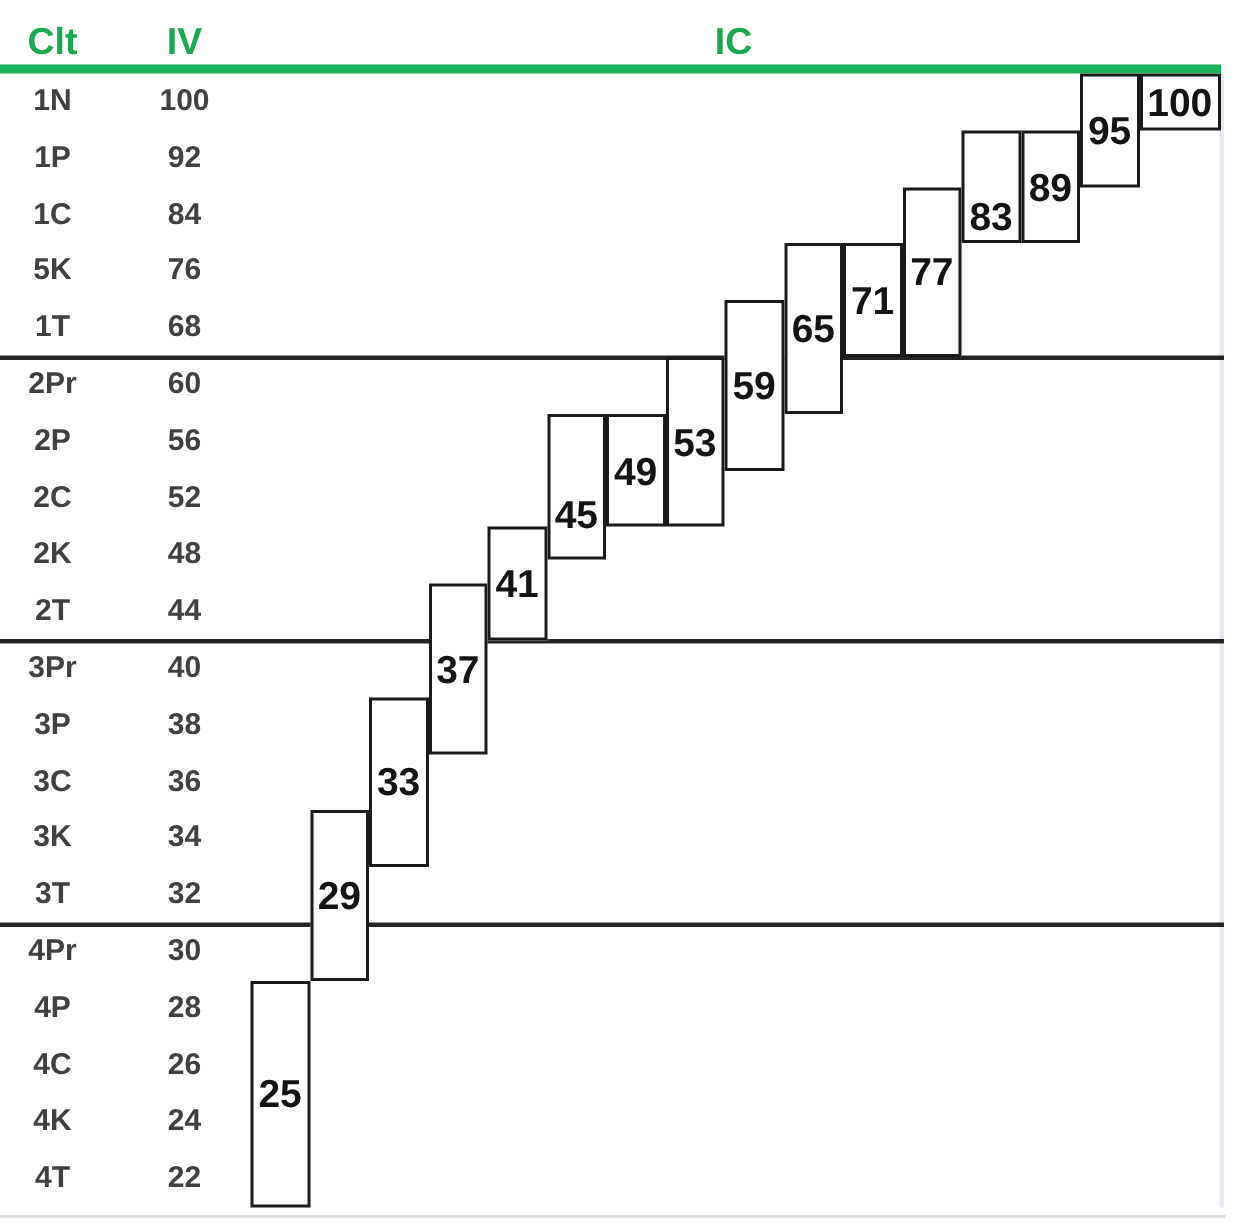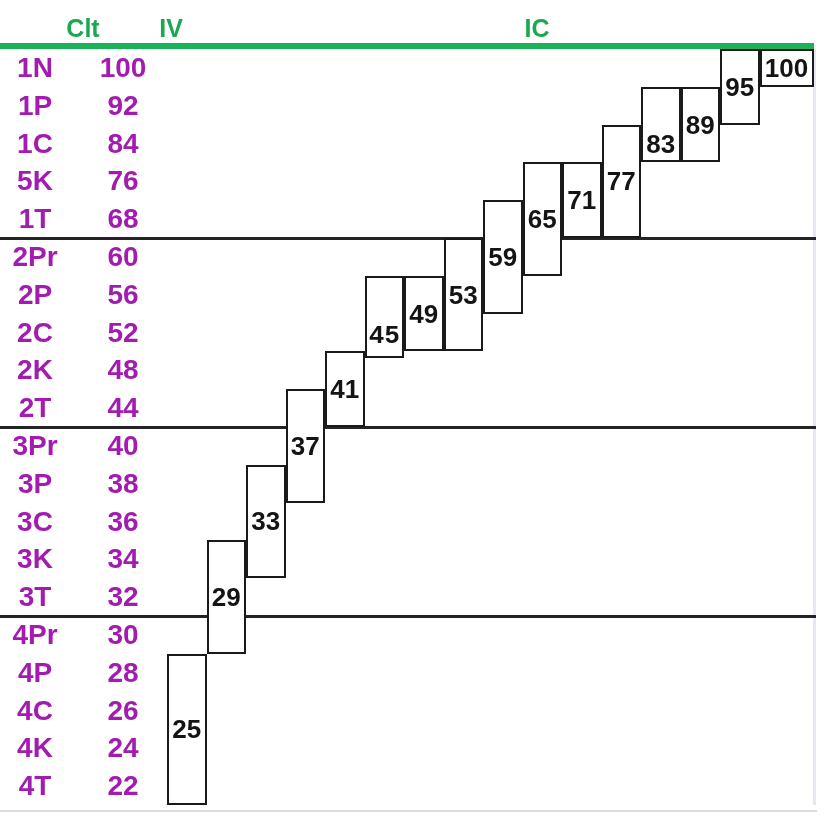--- a/index.html
+++ b/index.html
@@ -2,35 +2,35 @@
 <html><head>
 <meta charset="utf-8">
 <style>
   html,body{margin:0;padding:0;background:#ffffff;}
   .stage{
     position:relative;width:828px;height:815px;background:#ffffff;overflow:hidden;
     font-family:"Liberation Sans",sans-serif;color:#111111;
   }
   .hdr{
     position:absolute;top:13px;width:70px;text-align:center;
-    font-size:25px;font-weight:bold;line-height:30px;color:#1CA851;z-index:2;margin-left:48px;
+    font-size:25px;font-weight:bold;line-height:30px;color:#1CA851;z-index:2;
   }
   .hdr-clt{left:0px;}
   .hdr-iv{left:88px;text-align:center;}
   .hdr-ic{left:454px;}
   .green-rule{
     position:absolute;left:0px;top:43px;width:814px;height:6px;
     background:#1CB257;z-index:2;
   }
   .row{
     position:absolute;left:0px;width:170px;height:37.8px;z-index:1;
   }
   .cell{
     position:absolute;top:0;width:70px;height:37.8px;line-height:37.8px;
-    text-align:center;font-size:28px;font-weight:bold;color:#a21caf;
+    text-align:center;font-size:20px;font-weight:bold;color:#404040;
   }
   .cell-clt{left:0px;}
   .cell-iv{left:88px;}
   .gdiv{
     position:absolute;left:0px;width:816px;height:3px;background:#242424;z-index:1;
   }
   .icbox{
     position:absolute;box-sizing:border-box;background:#ffffff;
     border:2.5px solid #1a1a1a;z-index:3;
     display:flex;align-items:center;justify-content:center;
@@ -154,21 +154,21 @@
       </div>
       <div class="icbox" style="left: 246px; width: 39.5px; top: 464.8px; height: 113.4px;">
         <span>33</span>
       </div>
       <div class="icbox" style="left: 285.5px; width: 39.5px; top: 389.2px; height: 113.4px; text-align: right;">
         <span>37</span>
       </div>
       <div class="icbox" style="left: 325px; width: 39.5px; top: 351.4px; height: 75.6px;">
         <span>41</span>
       </div>
-      <div class="icbox" style="left: 364.5px; width: 39.5px; top: 275.8px; height: 82px; font-family: Liberation Mono, monospace;">
+      <div class="icbox" style="left: 364.5px; width: 39.5px; top: 275.8px; height: 97px;">
         <span style="transform: translateY(19px);">45</span>
       </div>
       <div class="icbox" style="left: 404px; width: 39.5px; top: 275.8px; height: 75.6px;">
         <span>49</span>
       </div>
       <div class="icbox" style="left: 443.5px; width: 39.5px; top: 238px; height: 113.4px;">
         <span>53</span>
       </div>
       <div class="icbox" style="left: 483px; width: 39.5px; top: 200.2px; height: 113.4px;">
         <span>59</span>

